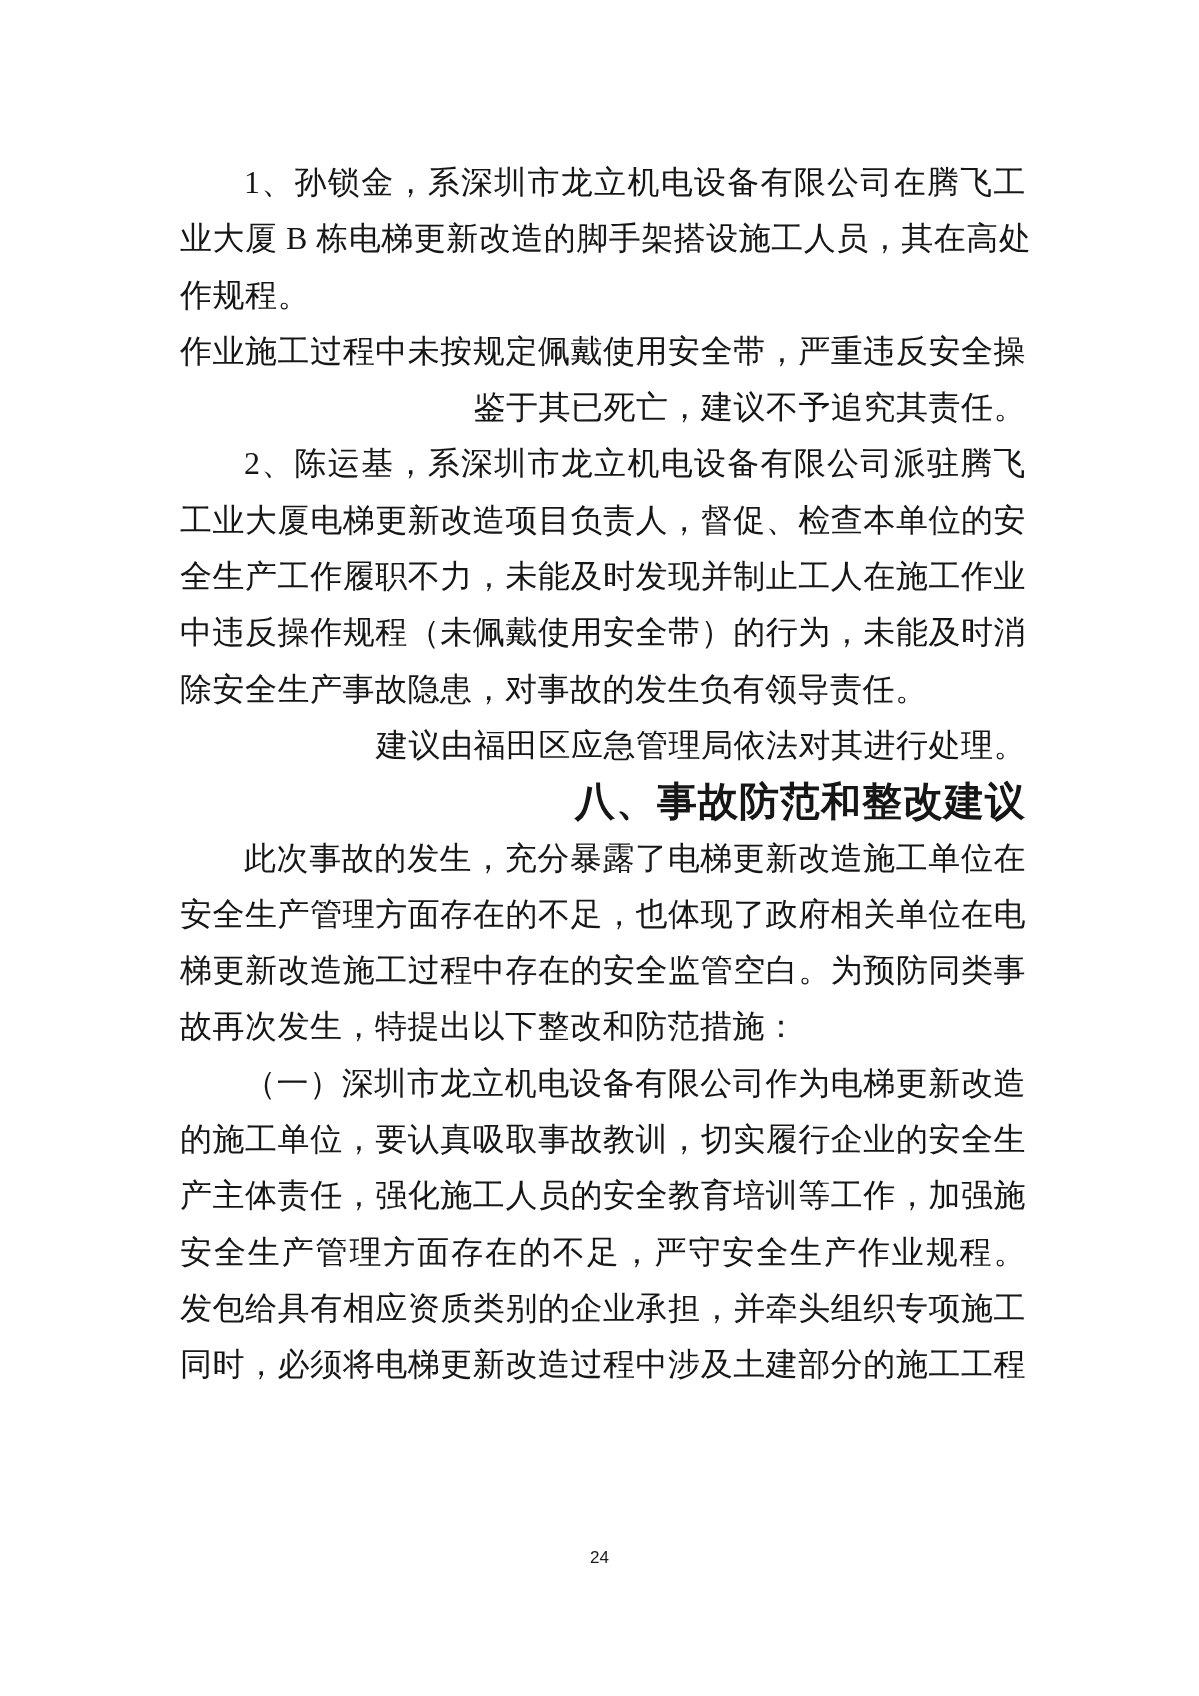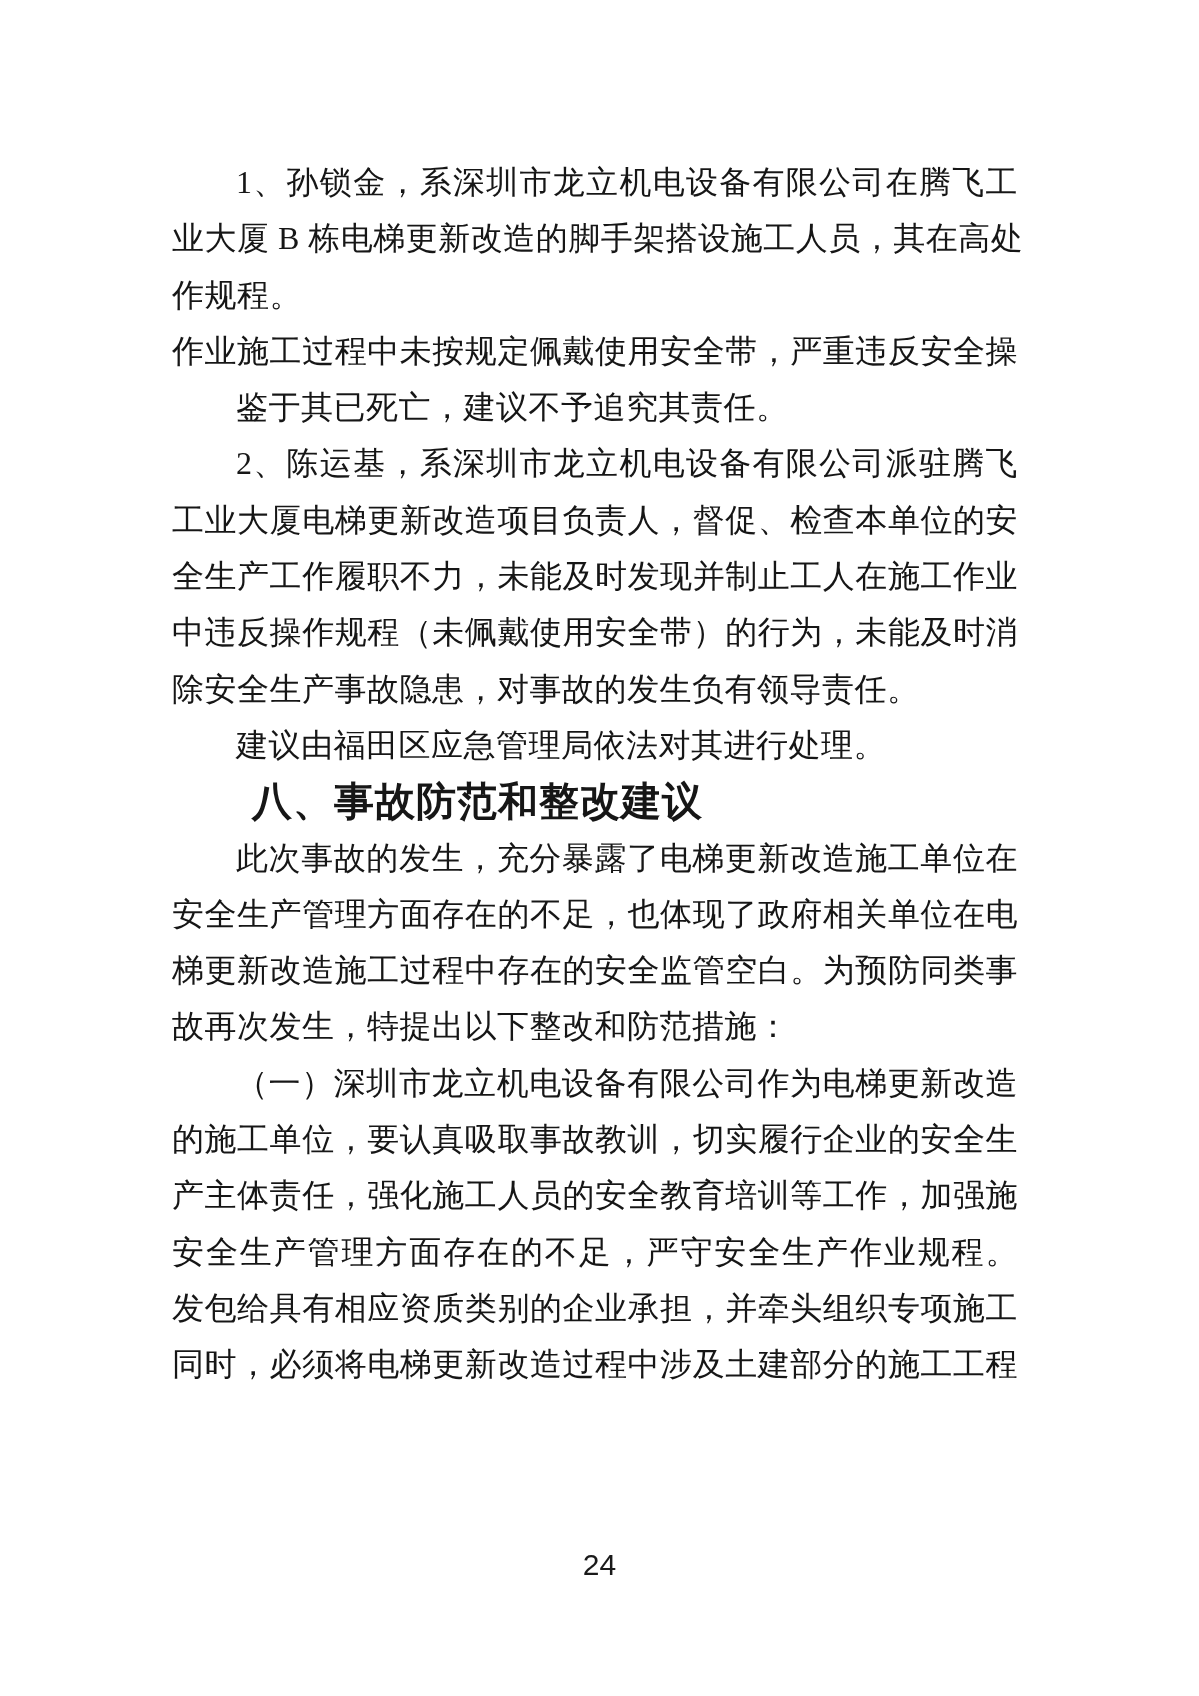--- a/index.html
+++ b/index.html
@@ -11,52 +11,53 @@
     position: relative;
     width: 1199px;
     height: 1696px;
     background: #ffffff;
     overflow: hidden;
     font-family: "Liberation Serif", serif;
     color: #161616;
   }
   .text-block {
     position: absolute;
-    left: 172px;
+    left: 180px;
     top: 154px;
     width: 846px;
   }
   .line {
     font-size: 32px;
     line-height: 56.3px;
     height: 56.3px;
     white-space: nowrap;
     letter-spacing: 0.5px;
   }
   .line.indent {
     text-indent: 2em;
+    text-align: right;
   }
   .line.just {
     text-align: justify;
     text-align-last: justify;
   }
   .line.heading {
     font-family: "Liberation Sans", sans-serif;
     font-weight: 700;
     font-size: 40px;
     letter-spacing: 1px;
   }
   .page-number {
     position: absolute;
     left: 0;
     right: 0;
     top: 1548px;
     text-align: center;
     font-family: "Liberation Sans", sans-serif;
-    font-size: 30px;
+    font-size: 17px;
     color: #1a1a1a;
   }
 </style>
 </head>
 <body>
 
 <div class="page" style="background: rgb(255, 255, 255); color: rgb(22, 22, 22);">
   <div class="text-block">
       <div class="line indent just">1、孙锁金，系深圳市龙立机电设备有限公司在腾飞工</div>
       <div class="line just">业大厦 B 栋电梯更新改造的脚手架搭设施工人员，其在高处</div>

